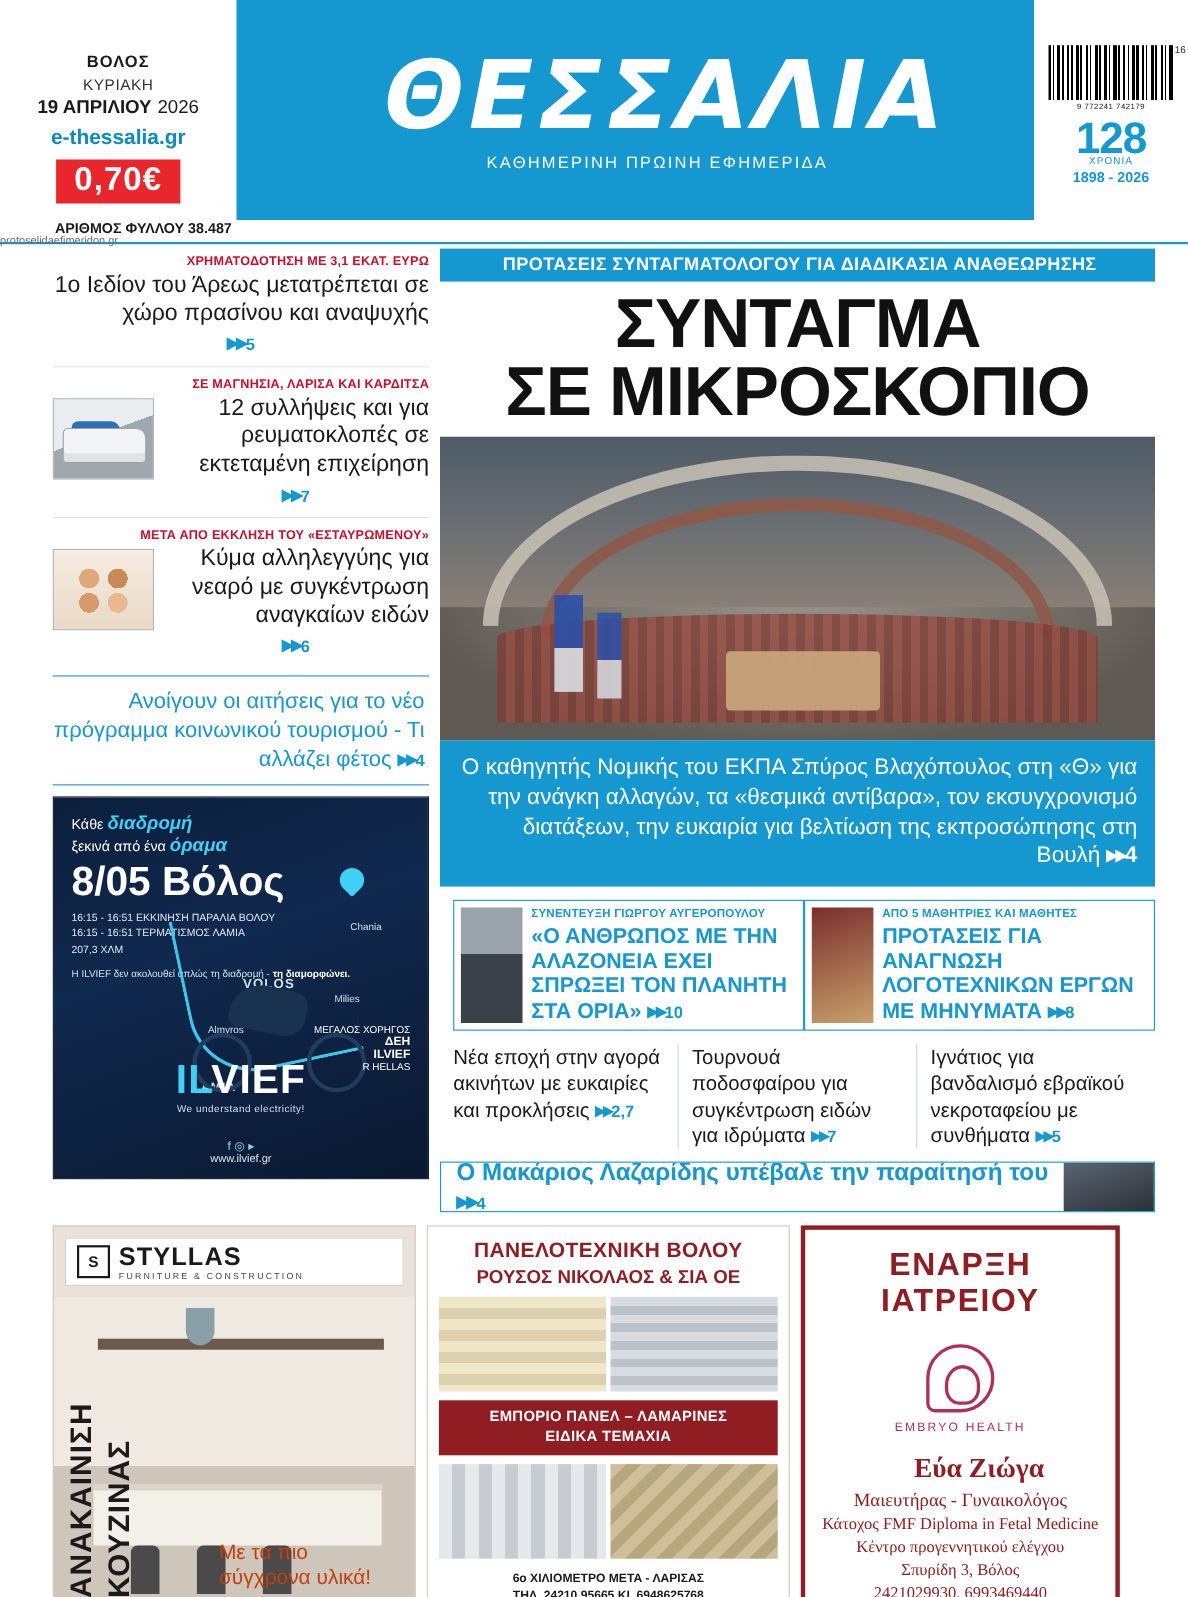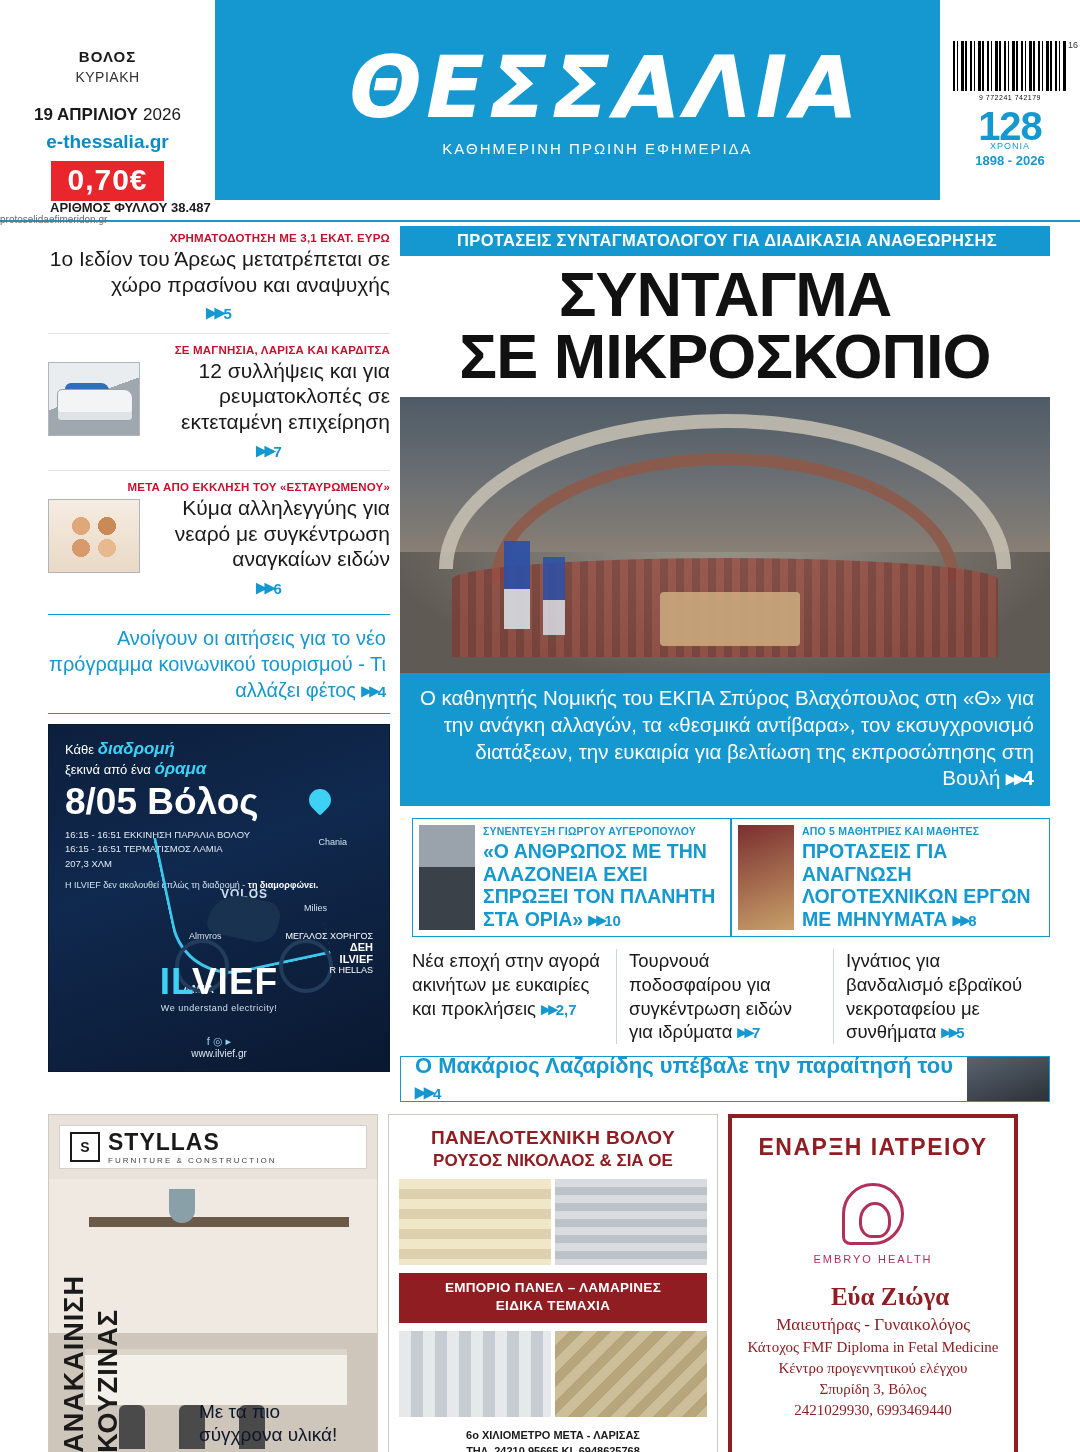--- a/index.html
+++ b/index.html
@@ -27,21 +27,21 @@
     text-align: center;
     flex: none;
   }
   .mast-city {
     font-size: 15px; font-weight: bold; letter-spacing: 1px; color: #1a1a1a;
   }
   .mast-day {
     font-size: 14px; color: #333; margin-top: 4px; letter-spacing: .5px;
   }
   .mast-date {
-    font-size: 19px; font-weight: bold; color: #1a1a1a; margin-top: 18px;
+    font-size: 19px; font-weight: bold; color: #1a1a1a; margin-top: 2px;
   }
   .mast-date span { font-weight: normal; font-size: 17px; }
   .mast-site {
     font-size: 19px; color: #0b8bc4; font-weight: bold; margin-top: 6px;
   }
   .mast-price {
     display: inline-block;
     margin-top: 8px;
     background: #e8262b;
     color: #fff;
@@ -324,42 +324,42 @@
     position: absolute; left: 10px; bottom: 40px;
     writing-mode: vertical-rl; transform: rotate(180deg);
     font-size: 27px; font-weight: bold; color: #1a1a1a; letter-spacing: 1px;
   }
   .vert-label2 {
     position: absolute; left: 44px; bottom: 40px;
     writing-mode: vertical-rl; transform: rotate(180deg);
     font-size: 27px; font-weight: bold; color: #1a1a1a; letter-spacing: 1px;
   }
   .styllas-slogan {
-    position:absolute; left: 150px; bottom: 46px; color:#0f172a; font-size: 19px; line-height:1.25;
+    position:absolute; left: 150px; bottom: 46px; color:#c2410c; font-size: 19px; line-height:1.25;
   }
 
   .ad-panel { width: 330px; height: 380px; background: #ffffff; border:1px solid #cfc9c1;}
   .panel-title { text-align:center; padding-top:12px; }
   .panel-title .l1 { color:#8f1d22; font-size: 19px; font-weight: bold; letter-spacing:.4px;}
   .panel-title .l2 { color:#8f1d22; font-size: 17px; font-weight: bold; margin-top:2px;}
   .panel-grid { display:grid; grid-template-columns:1fr 1fr; gap:4px; padding:8px 10px 0 10px;}
   .pimg { height: 86px; background:#c9cdd0; }
   .pimg.a { background: repeating-linear-gradient(180deg,#f0e6c8 0 10px,#dcd0ae 10px 20px); }
   .pimg.b { background: repeating-linear-gradient(180deg,#d8dce0 0 8px,#bcc3c8 8px 16px); }
   .pimg.c { background: repeating-linear-gradient(90deg,#e6e9eb 0 12px,#c6ccd1 12px 24px); }
   .pimg.d { background: repeating-linear-gradient(135deg,#cdbf9a 0 10px,#b7a57c 10px 20px); }
   .panel-band {
     background:#8f1d22; color:#fff; text-align:center; padding:6px 0 7px 0; margin: 8px 10px 0 10px;
     font-size: 13.5px; font-weight: bold; line-height:1.35; letter-spacing:.3px;
   }
   .panel-foot { text-align:center; font-size: 11px; line-height:1.5; padding: 10px 8px 0 8px; color:#1a1a1a;}
   .panel-foot .b { font-weight:bold; }
 
   .ad-embryo { width: 290px; height: 380px; background: #fff; border: 4px solid #8f1d22; }
-  .embryo-title { text-align:center; color:#8f1d22; font-size: 23px; font-weight:bold; letter-spacing:1.5px; margin-top: 16px;}
+  .embryo-title { text-align:center; color:#8f1d22; font-size: 29px; font-weight:bold; letter-spacing:1.5px; margin-top: 16px;}
   .embryo-logo { text-align:center; margin-top: 22px; }
   .embryo-mark {
     width: 62px; height: 62px; margin: 0 auto;
     border: 3px solid #b0305a; border-radius: 50% 50% 50% 8px;
     position: relative;
   }
   .embryo-mark:after{
     content:""; position:absolute; left:14px; top:16px; width:26px;height:30px;
     border:3px solid #b0305a; border-radius:50% 50% 40% 40%;
   }

